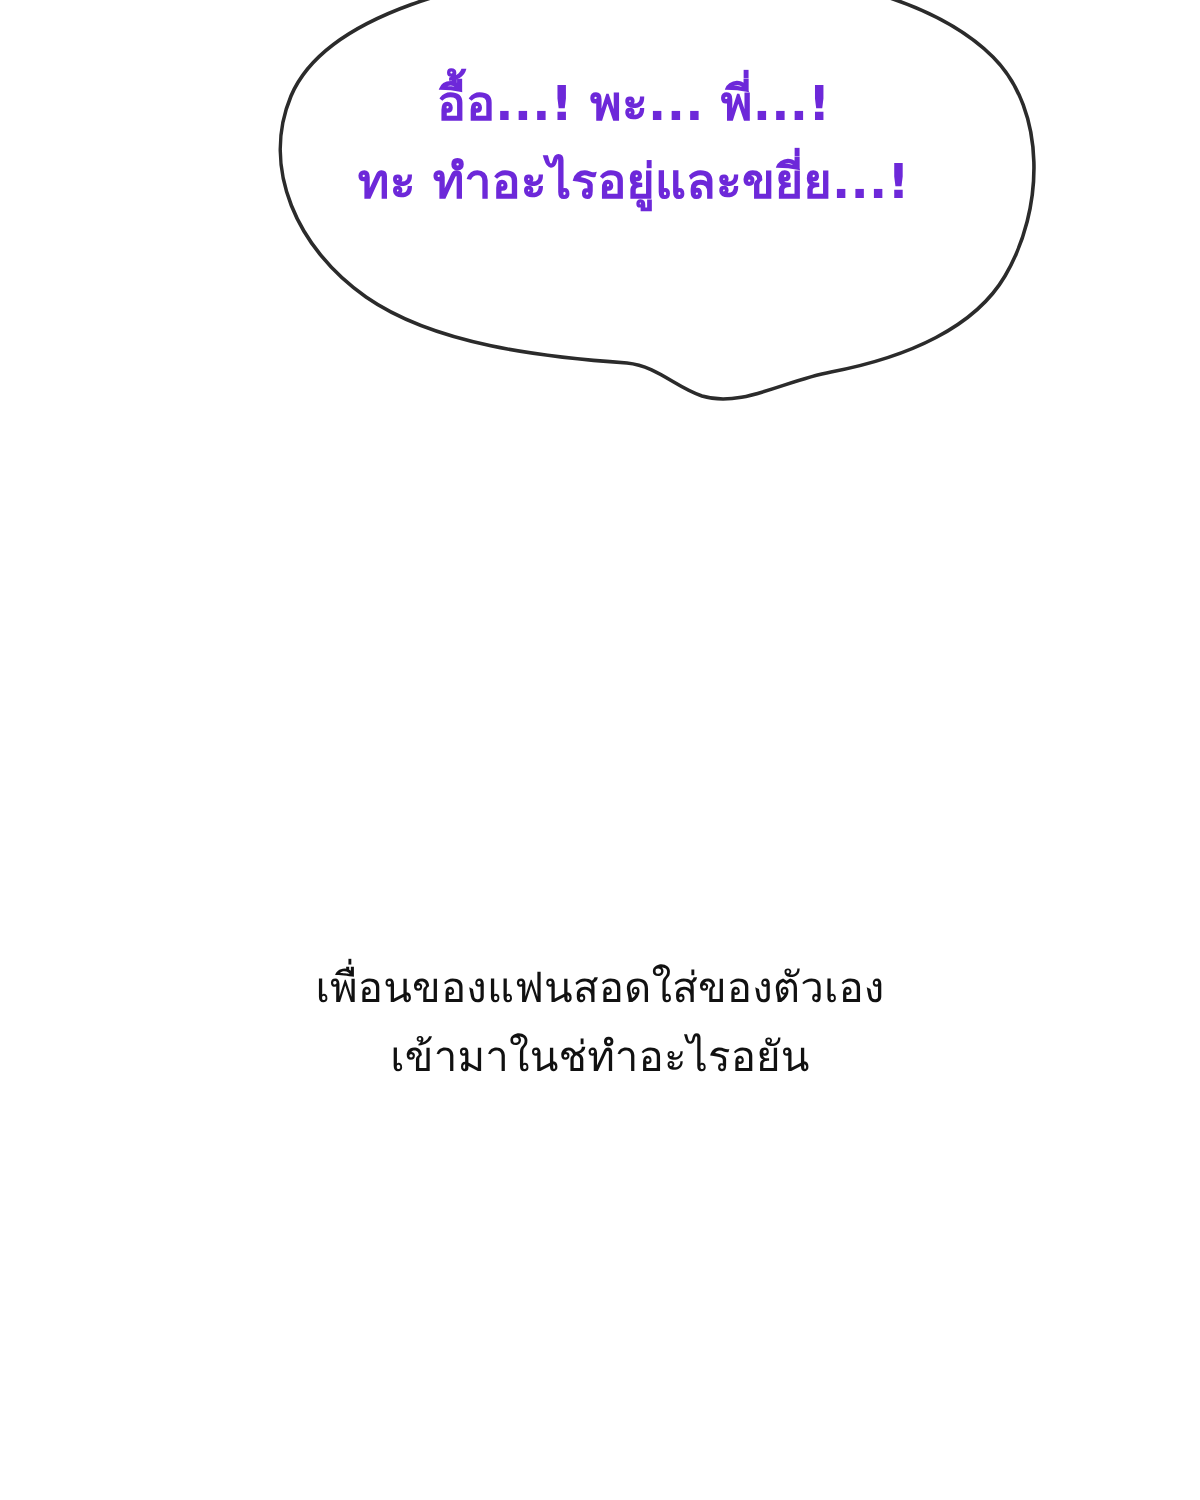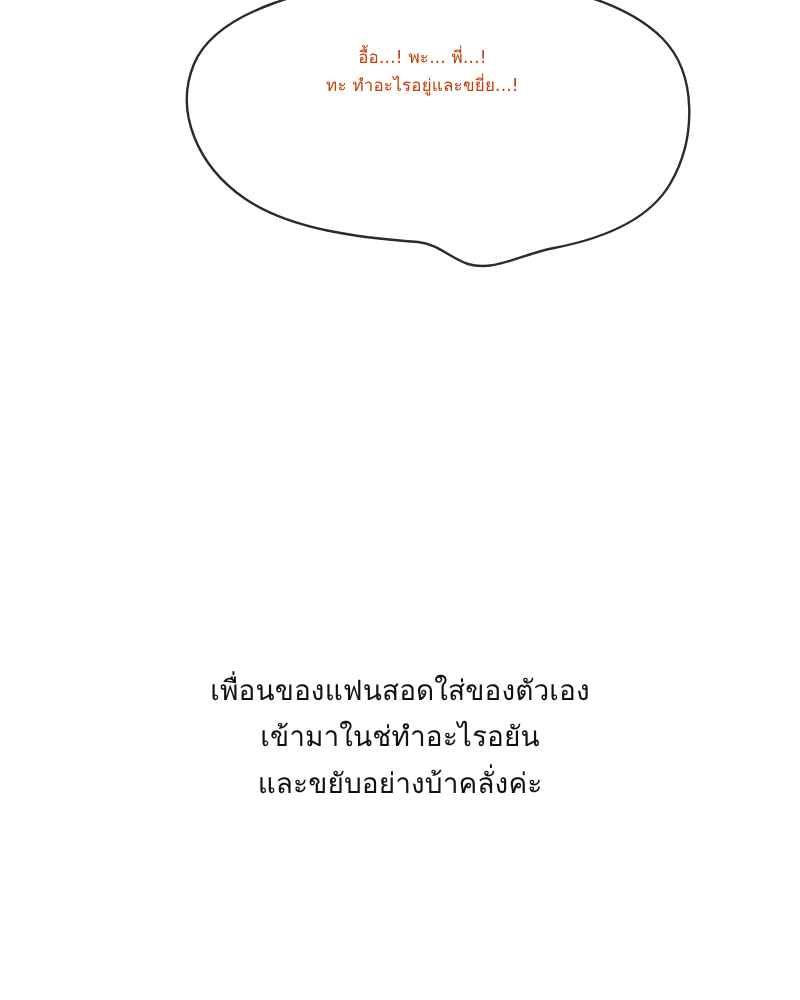--- a/index.html
+++ b/index.html
@@ -31,42 +31,42 @@
     width: 100%;
     height: 100%;
     overflow: visible;
   }
   .balloon-text {
     position: absolute;
     left: 0;
     top: 72px;
     width: 545px;
     text-align: center;
-    font-size: 17px;
+    font-size: 32px;
     line-height: 1.62;
-    color: #c2410c;
+    color: #6d28d9;
     letter-spacing: 0.2px;
+    font-weight: bold;
   }
   .balloon-text .line {
     display: block;
     white-space: nowrap;
   }
 
   
   .caption {
     position: absolute;
     left: 0;
     top: 636px;
     width: 800px;
     text-align: center;
     font-size: 28px;
     line-height: 1.66;
     color: #111111;
     letter-spacing: 0.1px;
-    margin-top: 32px;
   }
   .caption .line {
     display: block;
     white-space: nowrap;
   }
 
   
   .art-ghost {
     position: absolute;
     border-radius: 50%;
@@ -96,14 +96,13 @@
   </svg>
   <div class="balloon-text">
     <span class="line">อื้อ...! พะ... พี่...!</span>
     <span class="line">ทะ ทำอะไรอยู่และขยี่ย...!</span>
   </div>
 </div>
 
 <div class="caption">
   <span class="line">เพื่อนของแฟนสอดใส่ของตัวเอง</span>
   <span class="line">เข้ามาในช่ทำอะไรอยัน</span>
-  <span class="line">และขยับอย่างบ้าคลั่งค่ะ</span>
 </div>
 
 </body></html>

